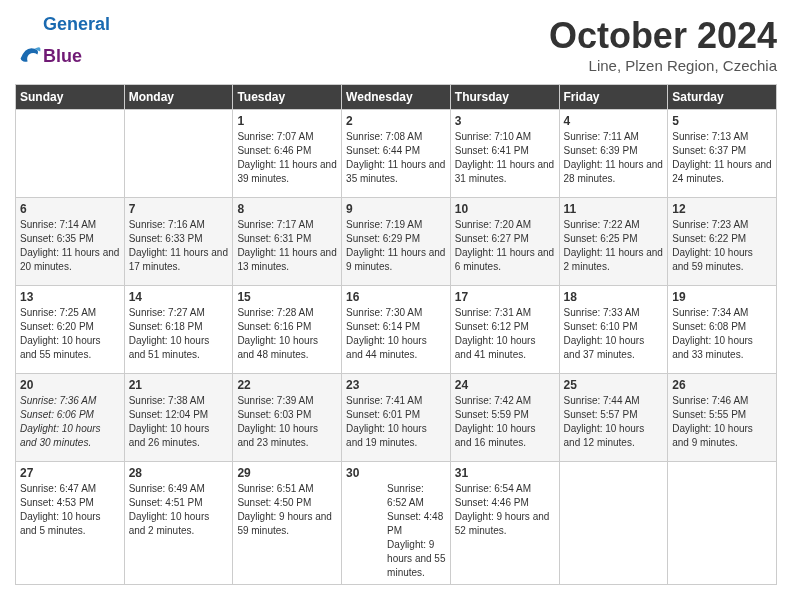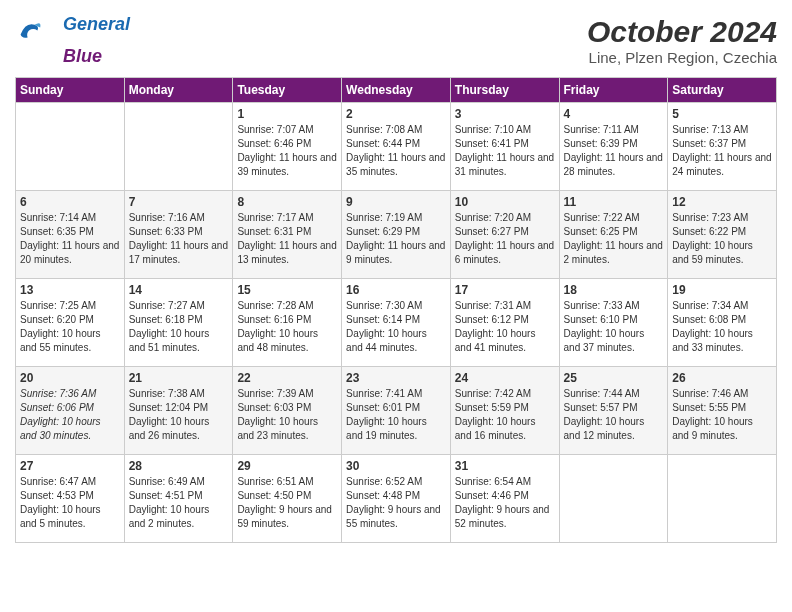--- a/index.html
+++ b/index.html
@@ -11,48 +11,46 @@
       padding: 15px;
     }
     .header {
       display: flex;
       justify-content: space-between;
       align-items: flex-start;
       margin-bottom: 10px;
     }
     .logo {
       display: flex;
-      align-items: flex-start;
-      gap: 20px;
-      font-style: italic;
+      align-items: flex-end;
+      gap: 0;
     }
     .logo-bird {
       width: 28px;
       height: 28px;
     }
     .title-block {
       text-align: right;
     }
     .month-title {
-      font-size: 30px;
+      font-size: 36px;
       font-weight: bold;
       color: #333;
-      font-style: italic;
     }
     .location {
       font-size: 15px;
       color: #555;
     }
     table {
       width: 100%;
       border-collapse: collapse;
       table-layout: fixed;
     }
     th {
-      background-color: #701a75;
+      background-color: #404040;
       color: #fff;
       font-size: 12px;
       padding: 5px 4px;
       text-align: left;
       font-weight: bold;
       border: 1px solid #ccc;
     }
     td {
       border: 1px solid #ccc;
       vertical-align: top;
@@ -292,21 +290,21 @@
 Daylight: 10 hours and 2 minutes.</div>
         </td>
         <td>
           <span class="day-number">29</span>
           <div class="cell-text" style="white-space: pre-line;">Sunrise: 6:51 AM
 Sunset: 4:50 PM
 Daylight: 9 hours and 59 minutes.</div>
         </td>
         <td>
           <span class="day-number">30</span>
-          <div class="cell-text" style="white-space: pre-line;">Sunrise: 6:52 AM
+          <div class="cell-text" style="white-space: pre-line; margin-left: 41px;">Sunrise: 6:52 AM
 Sunset: 4:48 PM
 Daylight: 9 hours and 55 minutes.</div>
         </td>
         <td>
           <span class="day-number">31</span>
           <div class="cell-text" style="white-space: pre-line;">Sunrise: 6:54 AM
 Sunset: 4:46 PM
 Daylight: 9 hours and 52 minutes.</div>
         </td>
         <td></td>

